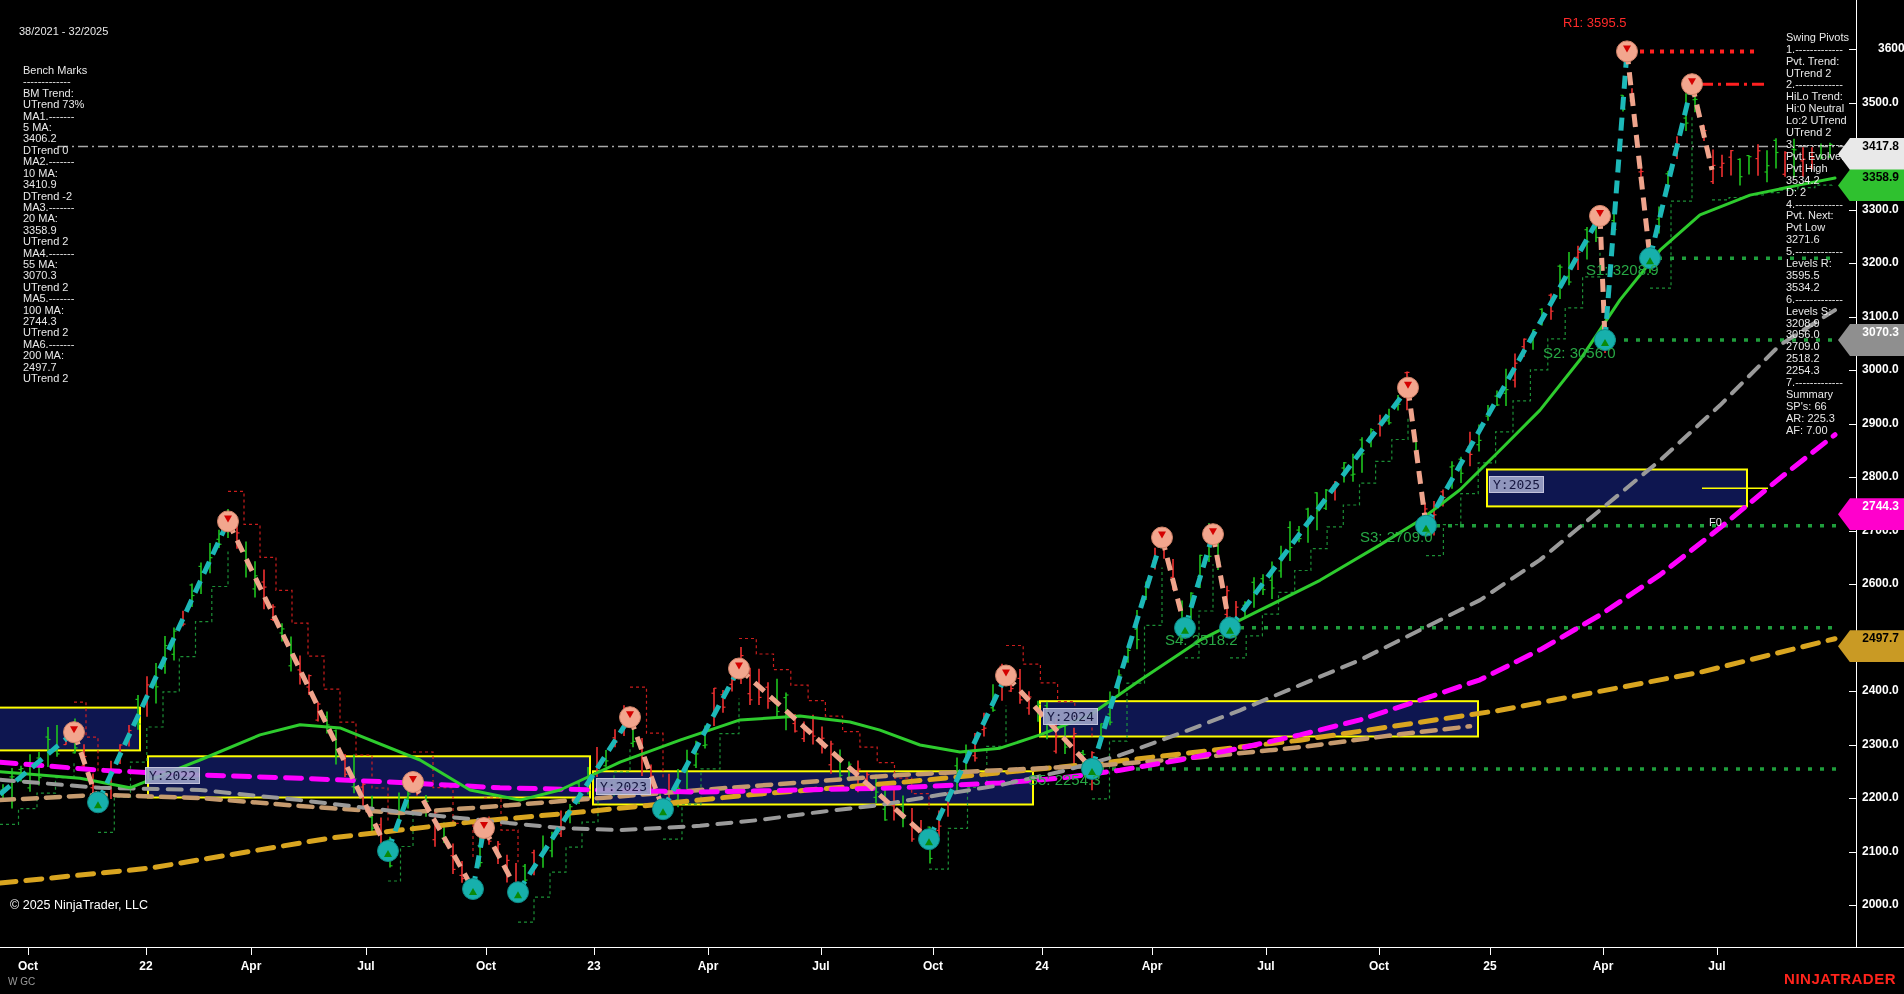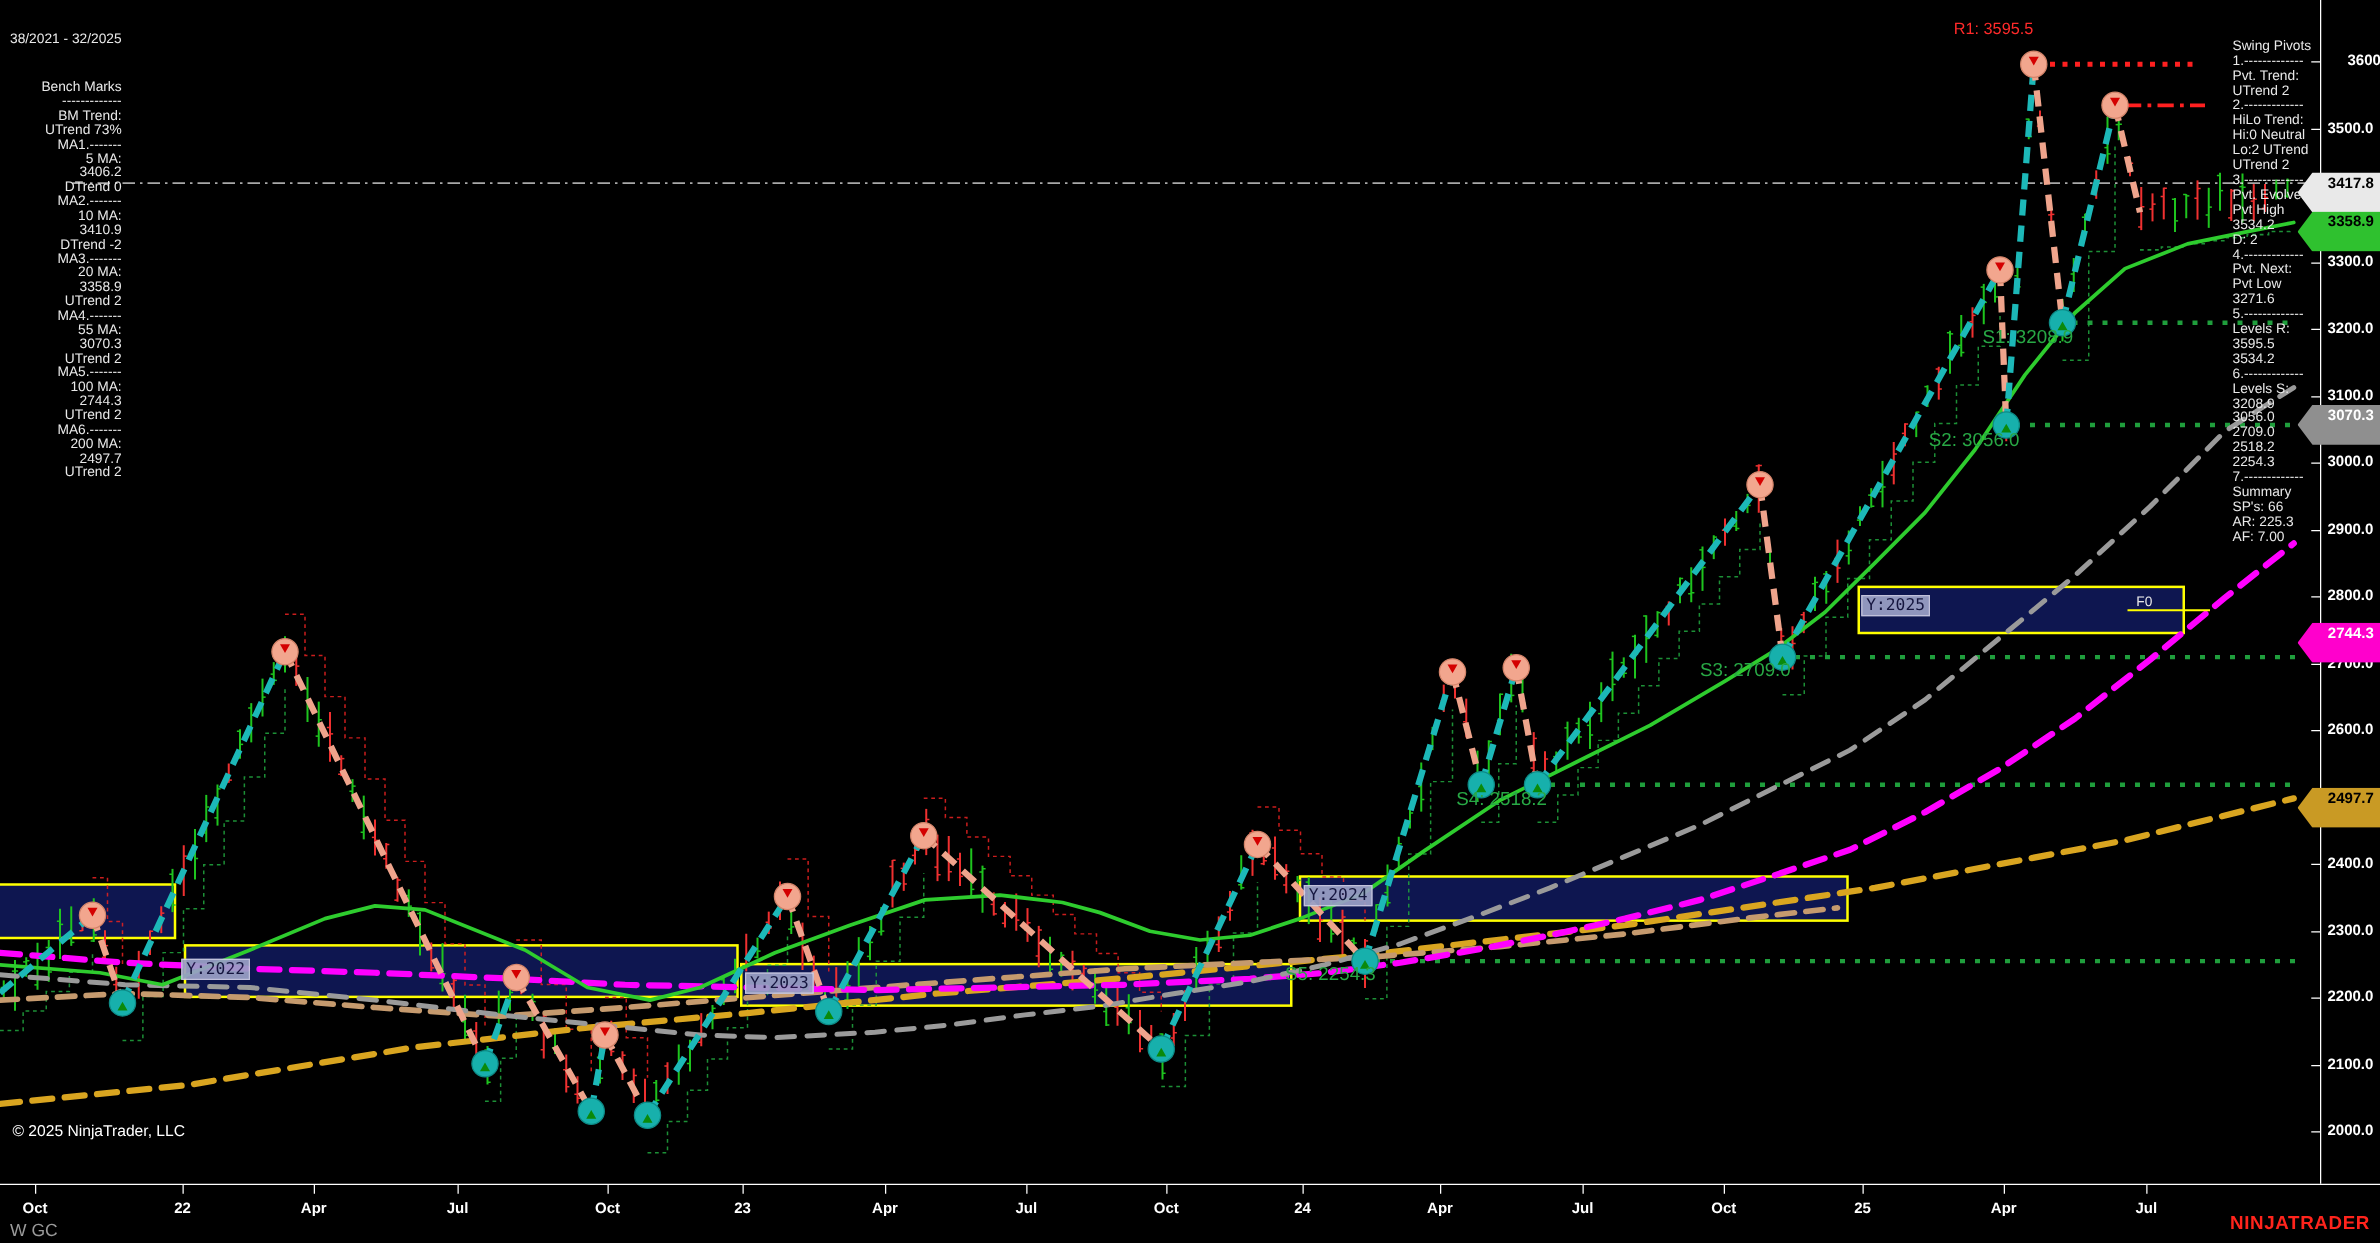--- a/index.html
+++ b/index.html
@@ -1,20 +1,20 @@
 <!DOCTYPE html>
 <html><head>
 <meta charset="utf-8">
 <style>
   html,body{margin:0;padding:0;background:#000;}
   .stage{position:relative;width:1904px;height:994px;background:#000;overflow:hidden;
          font-family:"Liberation Sans",sans-serif;-webkit-font-smoothing:antialiased;}
   svg#plot{position:absolute;left:0;top:0;}
   .panel{position:absolute;color:#e9e9e9;font-size:11px;line-height:11.4px;white-space:pre;}
-  #leftPanel{left:8px;top:3px;text-align:right;}
+  #leftPanel{left:19px;top:3px;}
   #leftPanel .rng{margin-bottom:5px;}
   #leftPanel .lines{padding-left:4px;}
   #rightPanel{left:1786px;top:8px;line-height:11.9px;}
   .axis-vline{position:absolute;left:1856px;top:0;width:0;height:947px;border-left:1px solid #fff;}
   .axis-hline{position:absolute;left:0;top:947px;width:1904px;height:0;border-top:1px solid #fff;}
   .ptick{position:absolute;width:7px;height:0;border-top:1px solid #fff;left:1849px;}
   .plabel{position:absolute;left:1862px;color:#fff;font-size:12px;font-weight:700;}
   .ttick{position:absolute;top:948px;width:0;height:7px;border-left:1px solid #fff;}
   .tlabel{position:absolute;top:959px;width:46px;margin-left:-23px;text-align:center;color:#fff;font-size:12px;font-weight:700;}
   .tag{position:absolute;left:1838px;width:66px;height:32px;line-height:17px;text-align:right;padding-right:5px;
@@ -22,21 +22,21 @@
        clip-path:polygon(0 50%,12px 0,100% 0,100% 100%,12px 100%);}
   .ann{position:absolute;white-space:nowrap;}
   .ann.red{color:#ff2a2a;font-size:13px;}
   .ann.green{color:#28a845;font-size:15px;}
   .ann.chip{font-family:"DejaVu Sans Mono",monospace;font-size:13px;line-height:15px;background:#9aa0c6;
             color:#16163e;border:1px solid #cfcfe6;padding:0 3px;opacity:.93;}
   .ann.f0{color:#e8e8e8;font-size:11px;}
   .title-block{position:absolute;left:10px;top:892px;color:#fff;}
   .title-main{font-size:26px;}
   .title-copy{font-size:12.5px;margin-top:6px;}
-  .wgc{position:absolute;left:8px;top:976px;color:#9a9a9a;font-size:14px;}
+  .wgc{position:absolute;left:8px;top:976px;color:#9a9a9a;font-size:10px;}
   .njlogo{position:absolute;right:8px;top:970px;color:#ff241c;font-size:15px;font-weight:700;letter-spacing:.5px;}
 </style>
 </head>
 <body>
 
 <div class="stage">
   <svg id="plot" width="1904" height="994">
       <g>
         <rect x="-8" y="707.6" width="148" height="42.8" fill="#0e1650" stroke="#ffff00" stroke-width="2"></rect>
         <rect x="148" y="756.3" width="442" height="41.2" fill="#0e1650" stroke="#ffff00" stroke-width="2"></rect>
@@ -856,21 +856,21 @@
       <div class="ann red" style="left: 1563px; top: 15px;">R1: 3595.5</div>
       <div class="ann green" style="left: 1586px; top: 261px;">S1: 3208.9</div>
       <div class="ann green" style="left: 1543px; top: 344px;">S2: 3056.0</div>
       <div class="ann green" style="left: 1360px; top: 528px;">S3: 2709.0</div>
       <div class="ann green" style="left: 1165px; top: 631px;">S4: 2518.2</div>
       <div class="ann green" style="left: 1028px; top: 771px; text-align: center;">S5: 2254.3</div>
       <div class="ann chip" style="left: 145px; top: 767px;">Y:2022</div>
       <div class="ann chip" style="left: 596px; top: 778px; text-align: right;">Y:2023</div>
       <div class="ann chip" style="left: 1043px; top: 708px;">Y:2024</div>
       <div class="ann chip" style="left: 1489px; top: 476px;">Y:2025</div>
-      <div class="ann f0" style="left: 1709px; top: 476px;">F0</div>
+      <div class="ann f0" style="left: 1709px; top: 516px;">F0</div>
     </div>
 
   <div id="leftPanel" class="panel">
     <div class="rng">38/2021 - 32/2025</div>
     <div class="lines" id="leftLines"><div>Bench Marks</div><div>-------------</div><div>BM Trend:</div><div>UTrend 73%</div><div>MA1.-------</div><div>5 MA:</div><div>3406.2</div><div>DTrend 0</div><div>MA2.-------</div><div>10 MA:</div><div>3410.9</div><div>DTrend -2</div><div>MA3.-------</div><div>20 MA:</div><div>3358.9</div><div>UTrend 2</div><div>MA4.-------</div><div>55 MA:</div><div>3070.3</div><div>UTrend 2</div><div>MA5.-------</div><div>100 MA:</div><div>2744.3</div><div>UTrend 2</div><div>MA6.-------</div><div>200 MA:</div><div>2497.7</div><div>UTrend 2</div></div>
   </div>
 
   <div id="rightPanel" class="panel">
     <div id="rightLines"><div>Swing Pivots</div><div>1.-------------</div><div>Pvt. Trend:</div><div>UTrend 2</div><div>2.-------------</div><div>HiLo Trend:</div><div>Hi:0 Neutral</div><div>Lo:2 UTrend</div><div>UTrend 2</div><div>3.-------------</div><div>Pvt. Evolve:</div><div>Pvt High</div><div>3534.2</div><div>D: 2</div><div>4.-------------</div><div>Pvt. Next:</div><div>Pvt Low</div><div>3271.6</div><div>5.-------------</div><div>Levels R:</div><div>3595.5</div><div>3534.2</div><div>6.-------------</div><div>Levels S:</div><div>3208.9</div><div>3056.0</div><div>2709.0</div><div>2518.2</div><div>2254.3</div><div>7.-------------</div><div>Summary</div><div>SP's: 66</div><div>AR: 225.3</div><div>AF: 7.00</div></div>
   </div>

